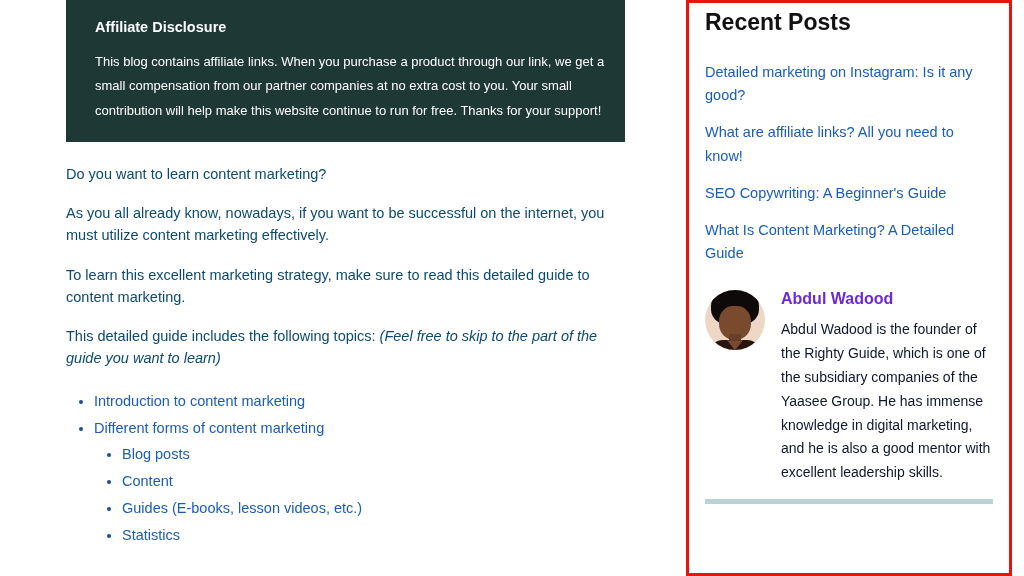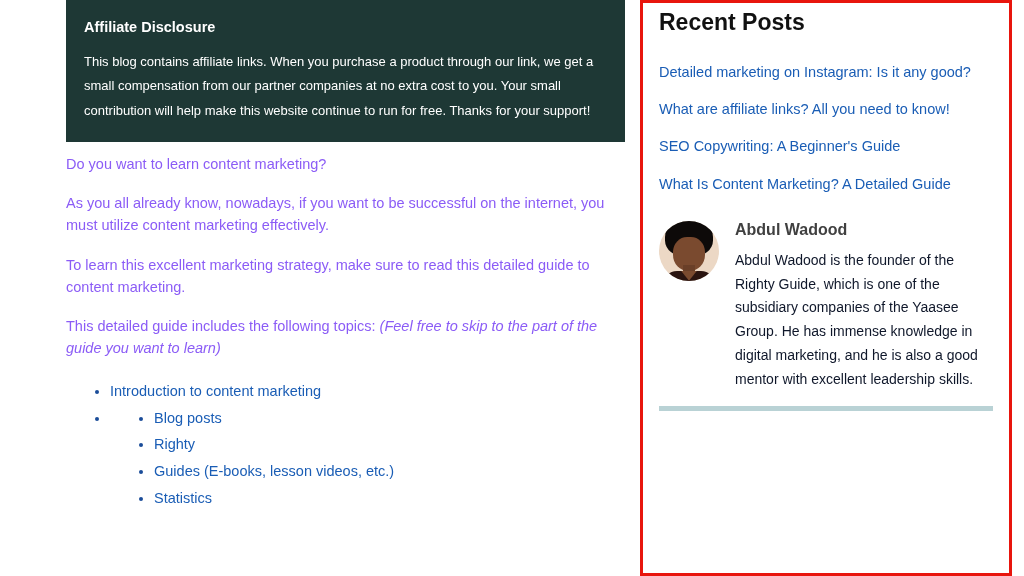--- a/index.html
+++ b/index.html
@@ -12,49 +12,49 @@
     overflow: hidden;
     display: flex;
   }
   .main {
     width: 635px;
     padding: 0 10px 0 66px;
   }
   .disclosure {
     background: #1e3835;
     color: #fff;
-    padding: 14px 18px 18px 18px;
-    margin-bottom: 12px;
+    padding: 14px 18px 18px 29px;
+    margin-bottom: 22px;
     font-size: 13px;
     line-height: 1.9;
   }
   .disclosure h3 {
     font-size: 14.5px;
     font-weight: 700;
     margin-bottom: 8px;
   }
   .content p {
     font-size: 14.5px;
     line-height: 1.5;
     margin-bottom: 18px;
-    color: #8b5cf6;
+    color: #0c4a6e;
   }
   .content .italic { font-style: italic; }
   .toc {
     padding-left: 28px;
     font-size: 14.5px;
     line-height: 1.85;
   }
   .toc ul { padding-left: 28px; list-style: disc; }
-  .toc li { list-style: disc; margin-left: 16px; }
+  .toc li { list-style: disc; }
   .toc li::marker { color: #1a4c99; }
   .toc a { color: #1a5db5; text-decoration: none; }
 
   .sidebar {
-    width: 372px;
+    width: 326px;
     margin-left: auto;
     margin-right: 12px;
     border: 3px solid #e8150d;
     padding: 6px 16px 10px 16px;
   }
   .sidebar h2 {
     font-size: 23px;
     font-weight: 700;
     color: #111;
     margin-bottom: 24px;
@@ -116,21 +116,21 @@
     position:absolute;
     top:50px; left:22px;
     width:16px; height:10px;
     background:#7a4a2f;
     clip-path: polygon(0 0,100% 0,50% 100%);
   }
   .author-info h4 {
     font-size: 16px;
     font-weight: 700;
     margin-bottom: 10px;
-    color: #404040;
+    color: #6d28d9;
   }
   .author-info p {
     font-size: 14px;
     line-height: 1.7;
     color: #0f172a;
   }
   .divider {
     height: 5px;
     background: #b9d2d5;
     margin-top: 14px;
@@ -146,24 +146,24 @@
   </div>
   <div class="content">
     <p>Do you want to learn content marketing?</p>
     <p>As you all already know, nowadays, if you want to be successful on the internet, you must utilize content marketing effectively.</p>
     <p>To learn this excellent marketing strategy, make sure to read this detailed guide to content marketing.</p>
     <p>
       <span>This detailed guide includes the following topics: </span><span class="italic">(Feel free to skip to the part of the guide you want to learn)</span>
     </p>
     <ul class="toc">
       <li><a href="#">Introduction to content marketing</a></li>
-      <li>
+      <li><a href="#">Different forms of content marketing</a>
         <ul>
           <li><a href="#">Blog posts</a></li>
-          <li><a href="#">Righty</a></li>
+          <li><a href="#">Content</a></li>
           <li><a href="#">Guides (E-books, lesson videos, etc.)</a></li>
           <li><a href="#">Statistics</a></li>
 
         </ul>
       </li>
     </ul>
   </div>
 </div>
 
 <aside class="sidebar">

